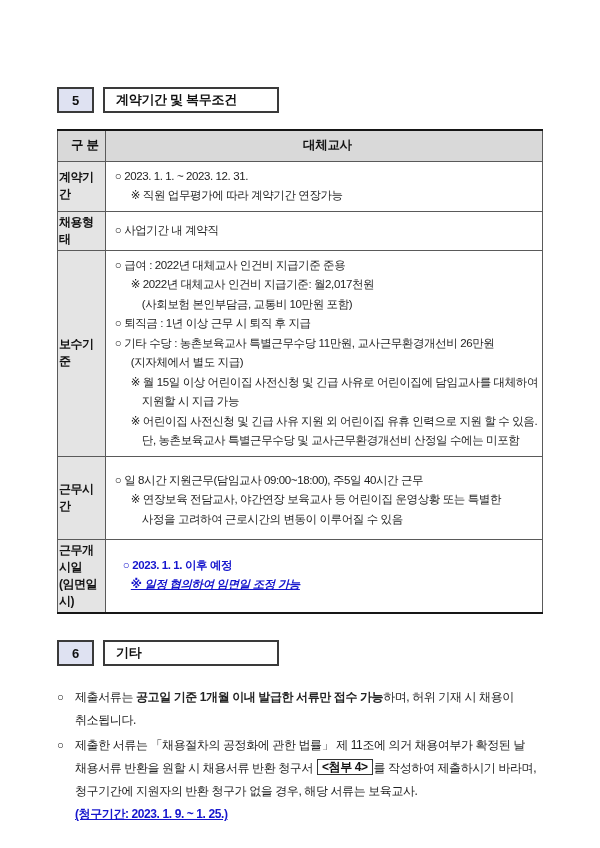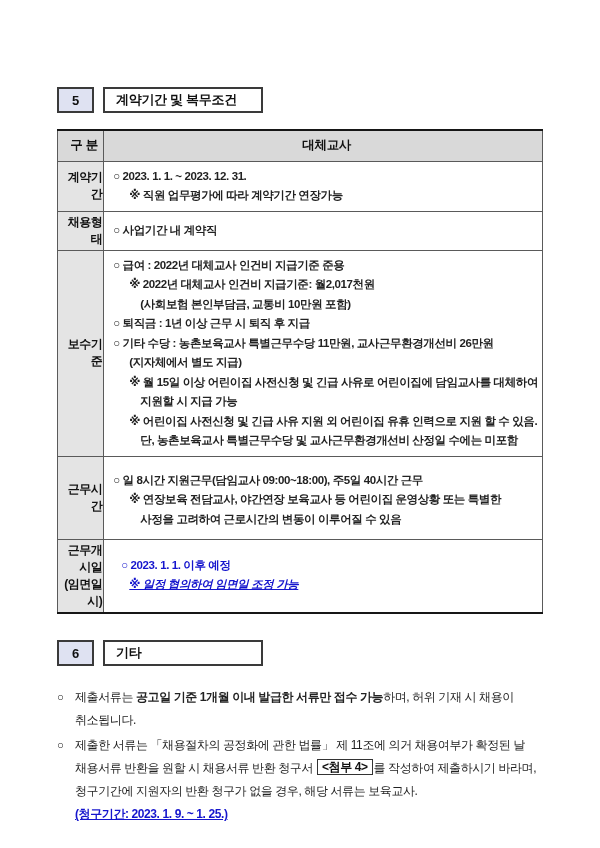--- a/index.html
+++ b/index.html
@@ -17,21 +17,21 @@
     overflow: hidden;
   }
   
   .sec-header { display: flex; align-items: stretch; gap: 9px; height: 26px; }
   .num-box {
     width: 37px; border: 2px solid #3a3a3a; background: #dfe2f2;
     display: flex; align-items: center; justify-content: center;
     font-size: 13px; font-weight: bold; color: #111;
   }
   .title-box {
-    width: 160px; border: 2px solid #3a3a3a; background: #fff;
+    width: 176px; border: 2px solid #3a3a3a; background: #fff;
     display: flex; align-items: center; padding-left: 11px;
     font-size: 13px; font-weight: bold; color: #111;
     letter-spacing: -0.3px;
   }
   
   table.spec {
     width: 486px; margin-top: 16px;
     border-collapse: collapse;
     border-top: 2.5px solid #161616;
     border-bottom: 2.5px solid #161616;
@@ -42,30 +42,30 @@
   th.col-head {
     background: #d9d9d9; height: 31px;
     font-size: 12.5px; font-weight: bold; color: #111;
     text-align: center; letter-spacing: -0.3px;
     border-bottom: 1.5px solid #333;
     padding-left: 8px;
   }
   td.label-cell {
     width: 65px; background: #e4e4e4;
     font-size: 12px; font-weight: bold; color: #111;
-    text-align: right; vertical-align: middle;
+    text-align: left; vertical-align: middle;
     letter-spacing: -0.5px; padding: 2px 1px;
   }
   td.content-cell {
     width: 421px; background: #fff;
     padding: 5px 4px 5px 9px; vertical-align: middle;
   }
   .ln {
     font-size: 11.5px; line-height: 19.5px; letter-spacing: -0.4px;
-    white-space: nowrap; overflow: hidden; color: #222; font-weight: bold;
+    white-space: nowrap; overflow: hidden; color: #222;
   }
   .i1 { padding-left: 16px; }
   .i2 { padding-left: 27px; }
   .blue-bold { color: #1515cd; font-weight: bold; margin-left: 8px; }
   .blue-underline { color: #1515cd; font-weight: bold; text-decoration: underline; font-style: italic; }
   td.pad-lg { padding-top: 14px; padding-bottom: 10px; margin-top: 40px; }
   td.pad-md { padding-top: 7px; padding-bottom: 9px; }
   
   .sec6 { margin-top: 26px; }
   .bullets { margin-top: 20px; }

